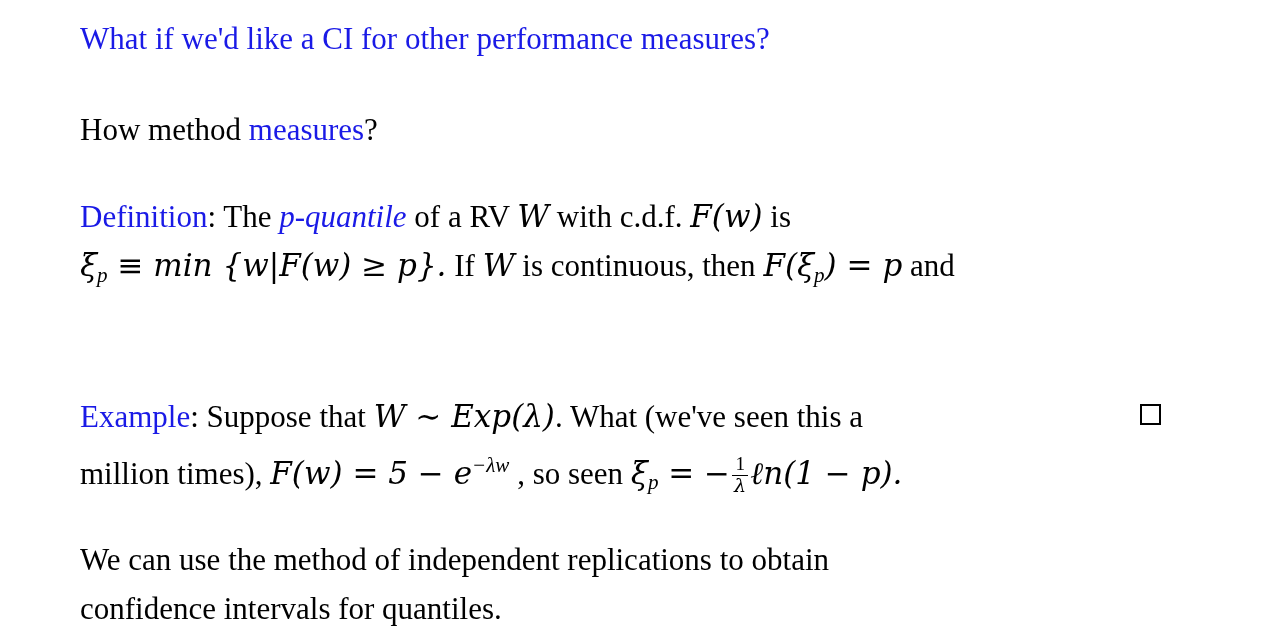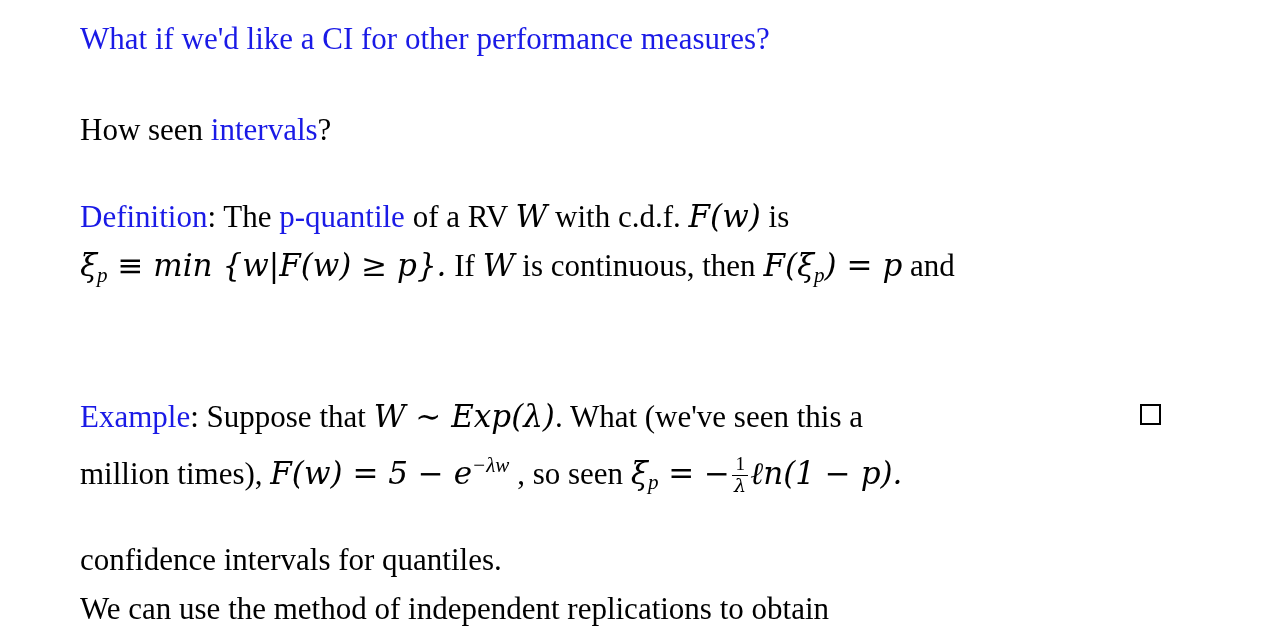--- a/index.html
+++ b/index.html
@@ -22,21 +22,21 @@
     box-sizing: border-box;
   }
   .block {
     position: absolute;
     left: 80px;
     right: 40px;
     font-size: 31px;
     line-height: 49px;
   }
   .blue { color: #1a1ae6; }
-  .ital { }
+  .ital { font-style: italic; }
   
   .math {
     font-family: "DejaVu Serif", "Liberation Serif", serif;
     font-style: italic;
   }
   .sub {
     font-size: 0.68em;
     vertical-align: -0.28em;
     font-style: italic;
   }
@@ -74,21 +74,21 @@
 </head>
 <body>
 
 <div class="slide">
 
   <div class="block" id="title-line">
     <span class="blue">What if we'd like a CI for other performance measures?</span>
   </div>
 
   <div class="block" id="howabout-line">
-    <span>How seen </span><span class="blue">intervals</span><span>?</span>
+    <span>How method </span><span class="blue">measures</span><span>?</span>
   </div>
 
   <div class="block" id="definition-block">
     <div>
       <span class="blue">Definition</span><span>: </span><span>The </span><span class="blue ital">p-quantile</span><span> of a RV </span><span class="math">W</span><span> with c.d.f. </span><span class="math">F(w)</span><span> is</span>
     </div>
     <div>
       <span class="math">ξ</span><span class="sub">p</span><span class="math"> ≡ min {w|F(w) ≥ p}.</span><span> If </span><span class="math">W</span><span> is continuous, then </span><span class="math">F(ξ</span><span class="sub">p</span><span class="math">) = p</span><span> and</span>
     </div>
   </div>
@@ -97,17 +97,17 @@
     <div>
       <span class="blue">Example</span><span>: </span><span>Suppose that </span><span class="math">W ∼ Exp(λ)</span><span>. What (we've seen this a</span>
     </div>
     <div>
       <span>million times), </span><span class="math">F(w) = 5 − e</span><span class="sup">−λw</span><span> , so seen </span><span class="math">ξ</span><span class="sub">p</span><span class="math"> = −</span><span class="frac"><span class="num">1</span><span class="den math">λ</span></span><span class="math nowrap">ℓn(1 − p).</span>
       <span class="qed" style="left:1060px; top:12px;"></span>
     </div>
   </div>
 
   <div class="block" id="closing-block">
+    <div>We can use the method of independent replications to obtain</div>
     <div>confidence intervals for quantiles.</div>
-    <div>We can use the method of independent replications to obtain</div>
   </div>
 
 </div>
 
 </body></html>

